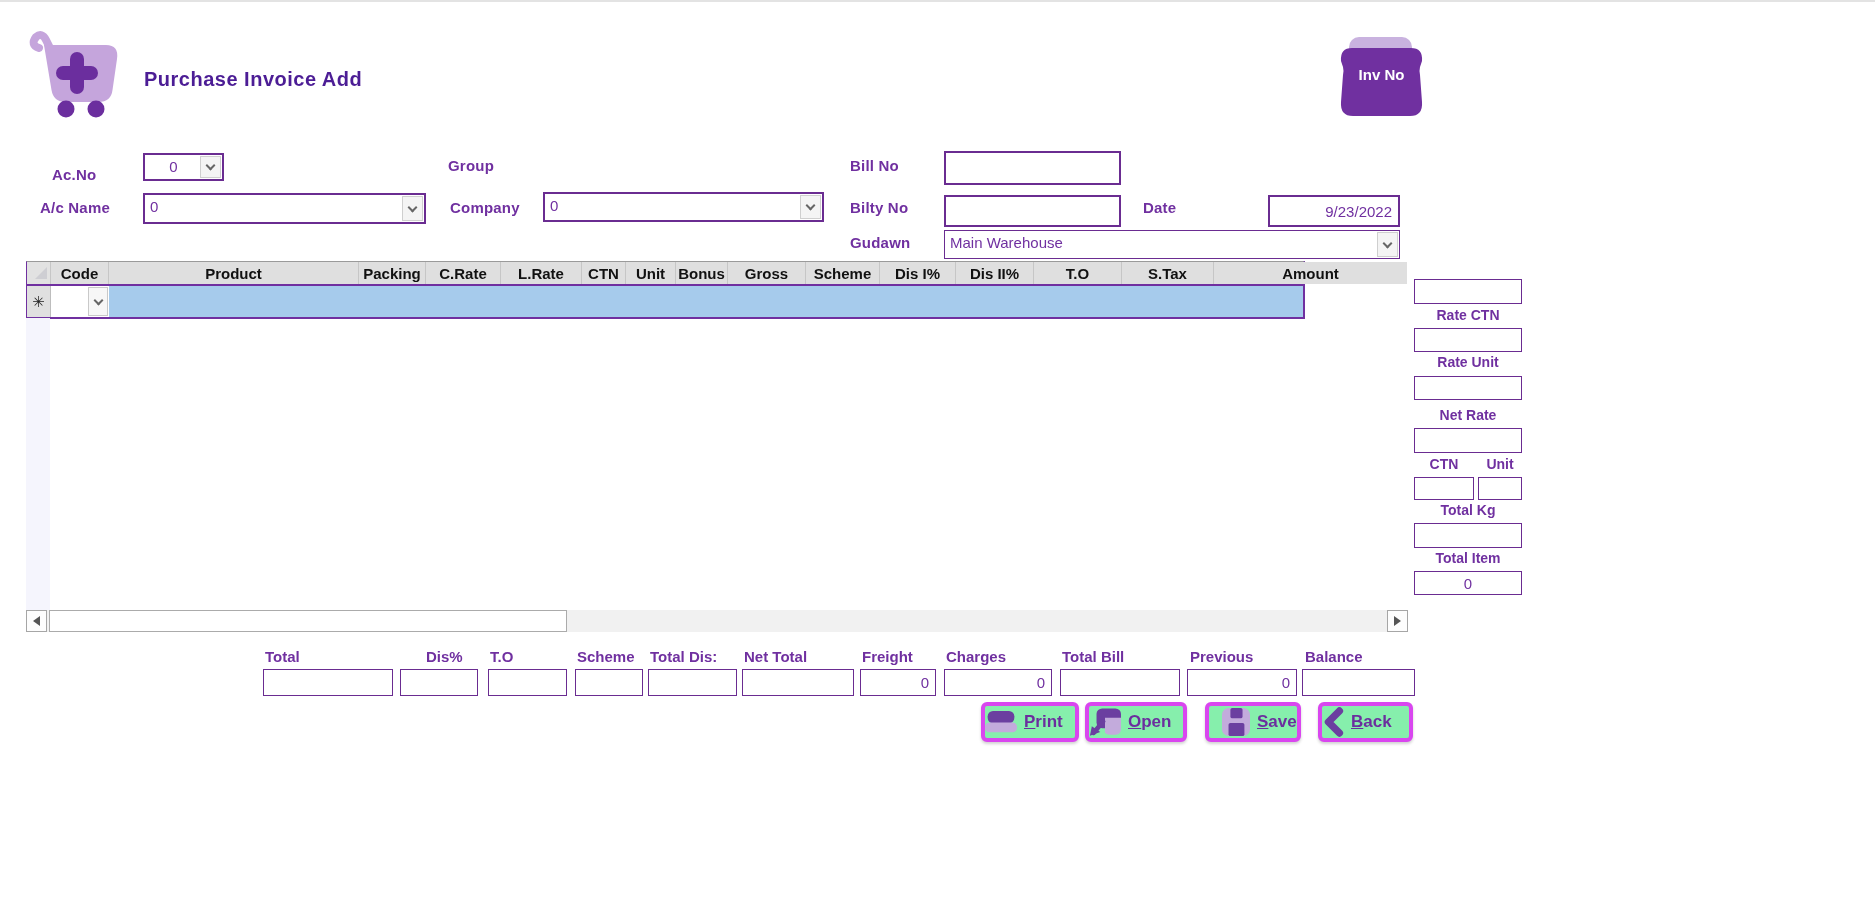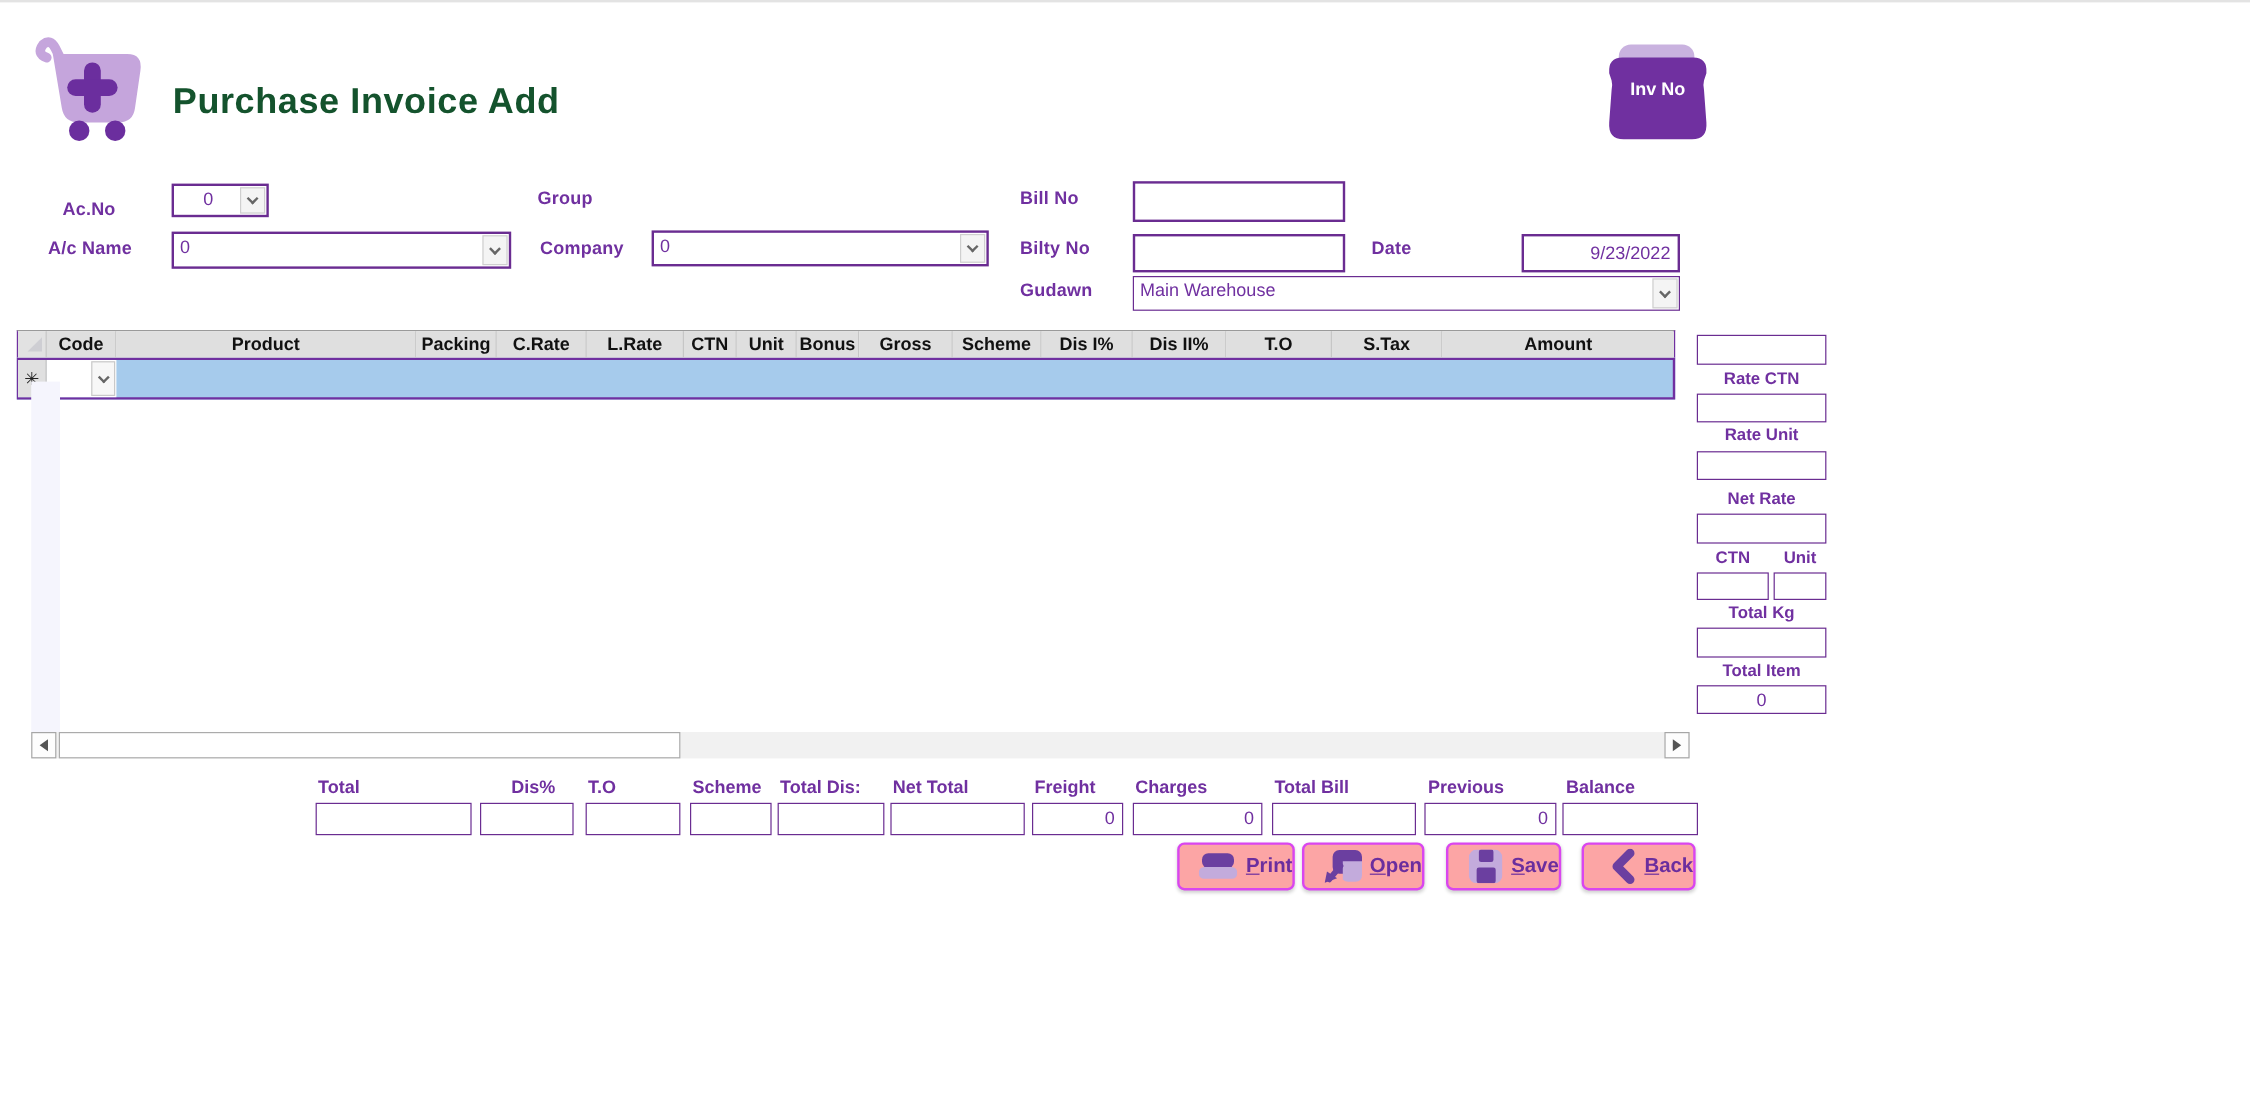--- a/index.html
+++ b/index.html
@@ -21,21 +21,21 @@
     display:flex; align-items:stretch; justify-content:space-between;
   }
   .combo .cval { color:#7030A0; font-size:15px; padding:3px 2px 0 5px; white-space:nowrap; overflow:hidden; }
   .combo .cval.center { width:100%; text-align:center; }
   .combo .cbtn {
     width:21px; background:#f4f4f4; border:1px solid #cfcfcf; margin:1px;
     display:flex; align-items:center; justify-content:center; flex:0 0 auto; cursor:pointer;
   }
   .chev { width:7px; height:7px; border-right:2px solid #666; border-bottom:2px solid #666; transform:rotate(45deg); margin-top:-3px; }
   
-  #grid { position:absolute; left:14px; top:259px; width:1382px;margin-top:14px; }
+  #grid { position:absolute; left:26px; top:259px; width:1279px; }
   .ghdr { display:flex; border-left:1px solid #7030A0; border-right:2px solid #7030A0; border-top:1px solid #9a9a9a; }
   .gh {
     height:22px; background:#dfdfdf; color:#111; font-weight:bold; font-size:15px;
     display:flex; align-items:center; justify-content:center; border-right:1px solid #c6c6c6; flex:0 0 auto;
   }
   .gcorner { width:24px; background:#e2e2e2; position:relative; }
   .gcorner .tri { position:absolute; right:3px; top:5px; width:0; height:0; border-left:12px solid transparent; border-bottom:12px solid #c9c9cf; opacity:.8; }
   .newrow {
     display:flex; border-left:1px solid #7030A0; border-right:2px solid #7030A0;
     border-top:2px solid #7030A0; border-bottom:2px solid #7030A0; height:35px; background:#A6CBEC;
@@ -52,26 +52,26 @@
   .sthumb { position:absolute; left:23px; top:0; width:518px; height:22px; background:#ffffff; border:1px solid #ababab; cursor:grab; }
   
   .sbox { position:absolute; background:#fff; border:1px solid #6A2C91; color:#7030A0; font-size:15px; text-align:center; font-family:"Liberation Sans",sans-serif; padding:0 4px; outline:none; }
   .slbl { position:absolute; width:108px; text-align:center; font-weight:bold; color:#7030A0; font-size:14px; }
   
   .tlbl { position:absolute; font-weight:bold; color:#7030A0; font-size:15px; white-space:nowrap; }
   .tin { position:absolute; top:667px; height:27px; background:#fff; border:1px solid #6A2C91; color:#7030A0; font-size:15px; font-family:"Liberation Sans",sans-serif; padding:0 6px; outline:none; }
   .tin.right { text-align:right; }
   
   .btn {
-    position:absolute; top:700px; height:40px; background:#fca5a5; border:2px solid #d946ef; border-radius:6px;
-    box-shadow:0 2px 3px rgba(0,0,0,.18); display:flex; align-items:center; justify-content:flex-end; gap:7px; cursor:pointer;
+    position:absolute; top:700px; height:40px; background:#86efac; border:4px solid #d946ef; border-radius:6px;
+    box-shadow:0 2px 3px rgba(0,0,0,.18); display:flex; align-items:center; justify-content:flex-start; gap:7px; cursor:pointer;
   }
   .btn .blabel { color:#6B2E9E; font-weight:bold; font-size:17px; display:inline-block; }
   .btn .blabel::first-letter { text-decoration:underline; }
-  #page-title { position:absolute; left:144px; top:66px; font-size:30px; font-weight:bold; color:#14532d; letter-spacing:.5px; }
+  #page-title { position:absolute; left:144px; top:66px; font-size:20px; font-weight:bold; color:#4c1d95; letter-spacing:.5px; }
   .invtext { position:absolute; left:0; top:30px; width:100%; text-align:center; color:#fff; font-weight:bold; font-size:15px; }
 </style>
 </head>
 <body>
 
 <div id="canvas">
 
   <div class="abs" style="left:28px; top:28px; width:96px; height:88px;">
     <svg width="96" height="88" viewBox="0 0 96 88">
       <path d="M11 18 q-9 -3 -3 -11 q6 -5 10 3 l6 12" fill="none" stroke="#C5A5DC" stroke-width="8" stroke-linecap="round"></path>

